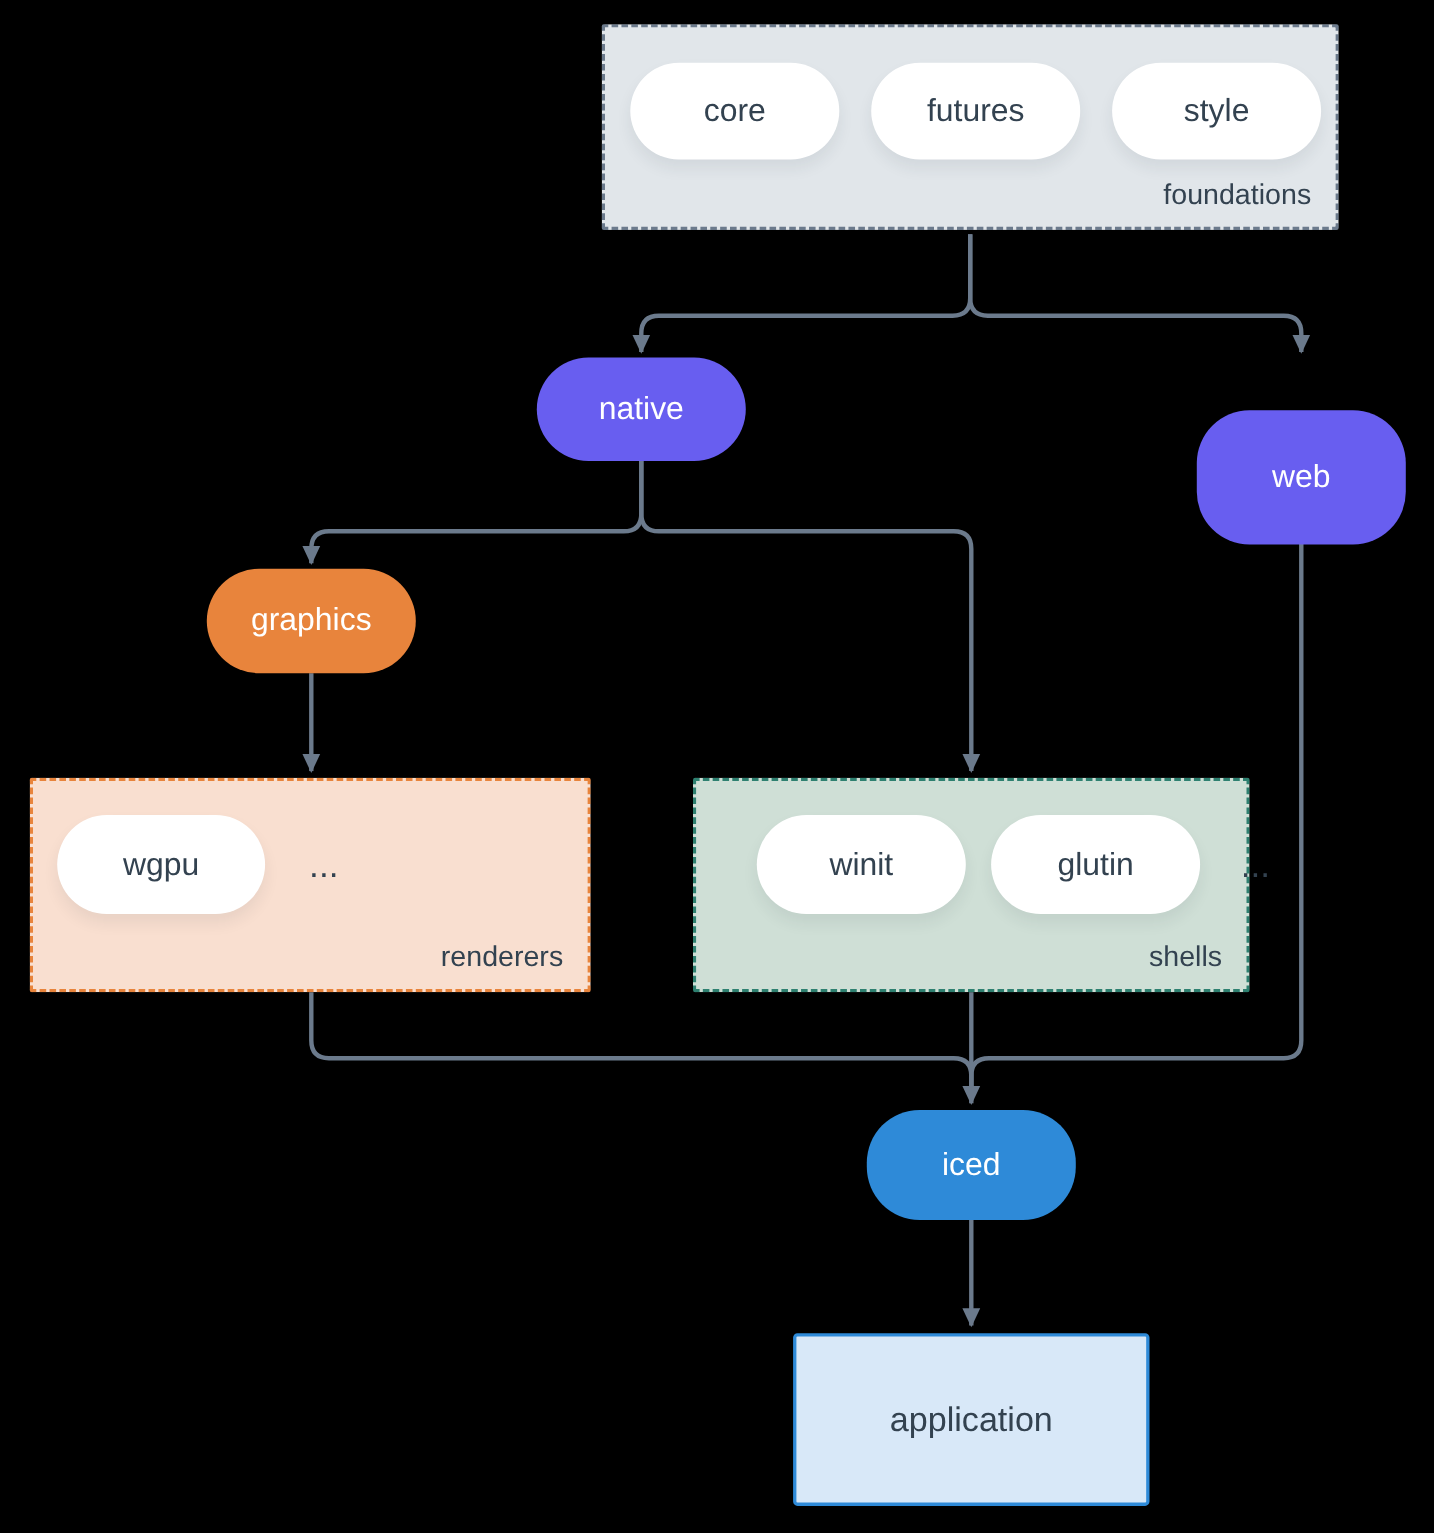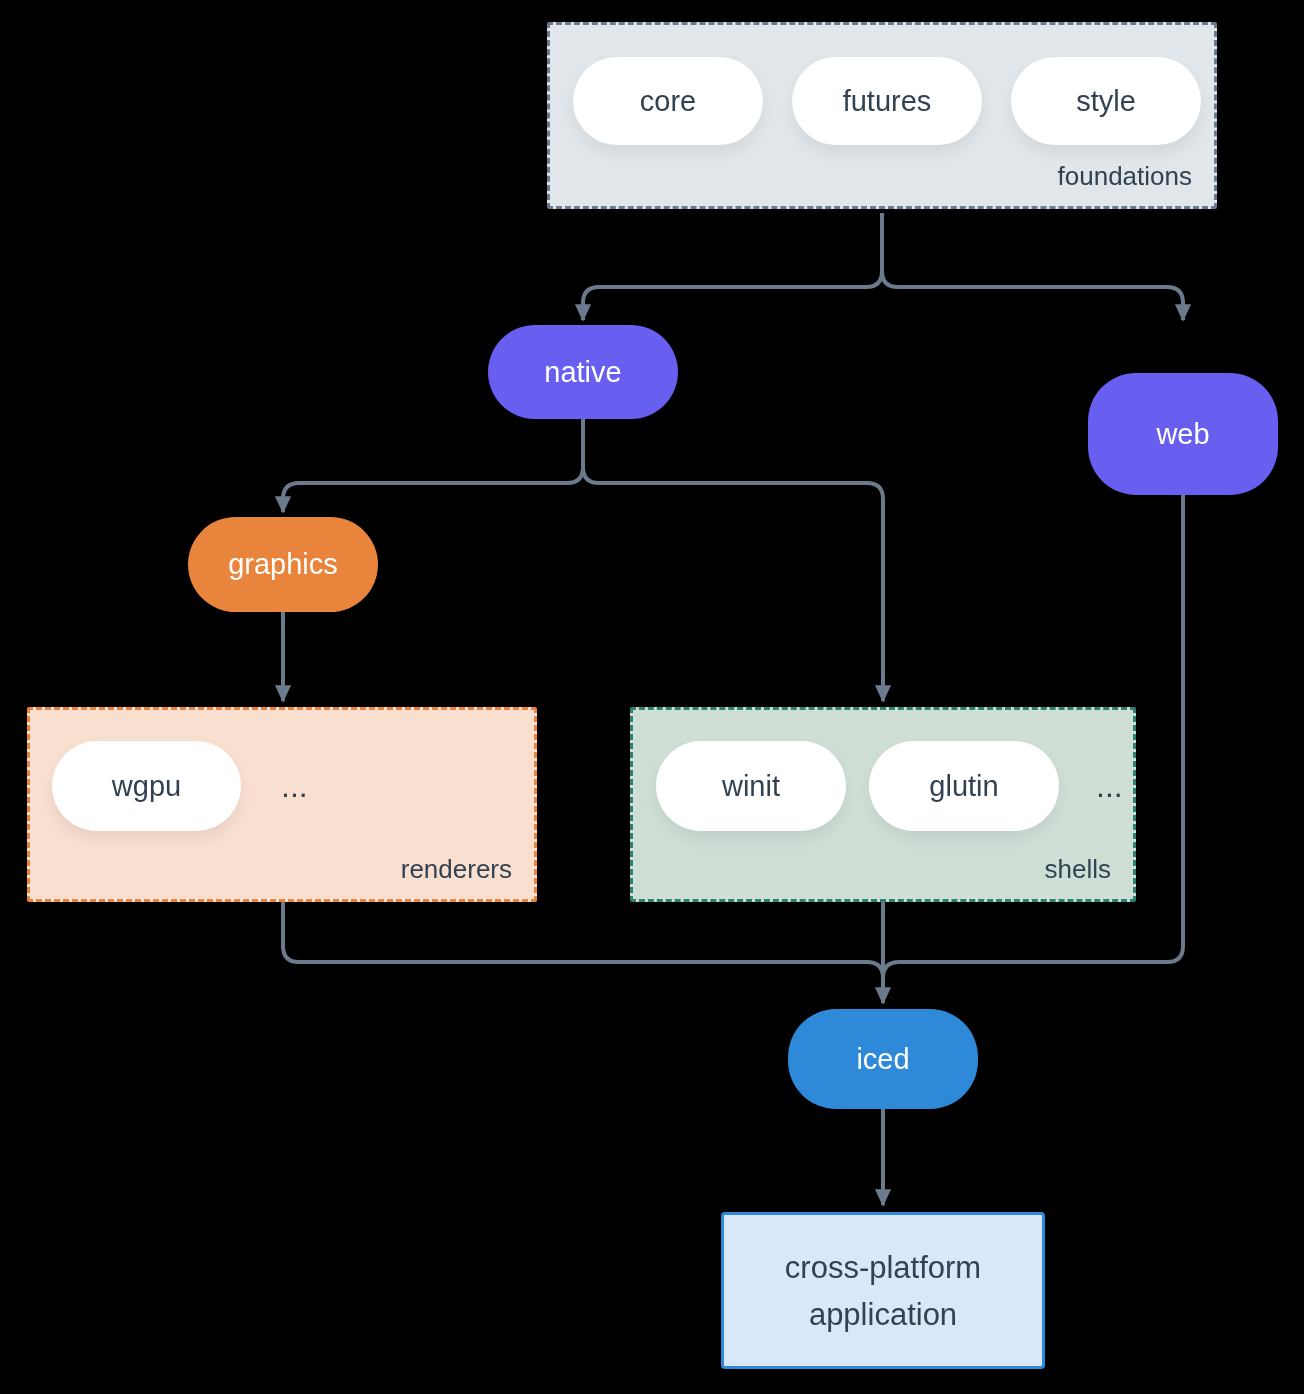--- a/index.html
+++ b/index.html
@@ -63,21 +63,21 @@
   
   #graphics{left:188px;top:517px;width:190px;height:95px;background:#e8843c;}
 
   
   #renderers{left:27px;top:707px;width:510px;height:195px;background:#f9dfd0;border-color:#e8843c;}
   #renderers .pills{padding:31px 0 0 22px;gap:26px;}
   #renderers .white-pill{width:189px;height:90px;}
   #renderers .ellipsis{margin-left:14px;}
 
   
-  #shells{left:630px;top:707px;width:506px;height:195px;background:#cfdfd6;border-color:#2e8070;}
+  #shells{left:630px;top:707px;width:506px;height:195px;background:#cfdfd6;border-color:#2e8070;padding-left:32px;}
   #shells .pills{padding:31px 0 0 23px;gap:23px;}
   #shells .white-pill{width:190px;height:90px;}
   #shells .ellipsis{margin-left:14px;}
 
   
   #iced{left:788px;top:1009px;width:190px;height:100px;background:#2e8ad8;}
 
   
   #application{
     position:absolute;
@@ -158,15 +158,14 @@
     <div class="ellipsis">...</div>
   </div>
   <div class="group-label">shells</div>
 </div>
 
 <div id="iced" class="node">
   <span>iced</span>
 </div>
 
 <div id="application">
-  <div>cross-platform</div>
   <div>application</div>
 </div>
 
 </body></html>

